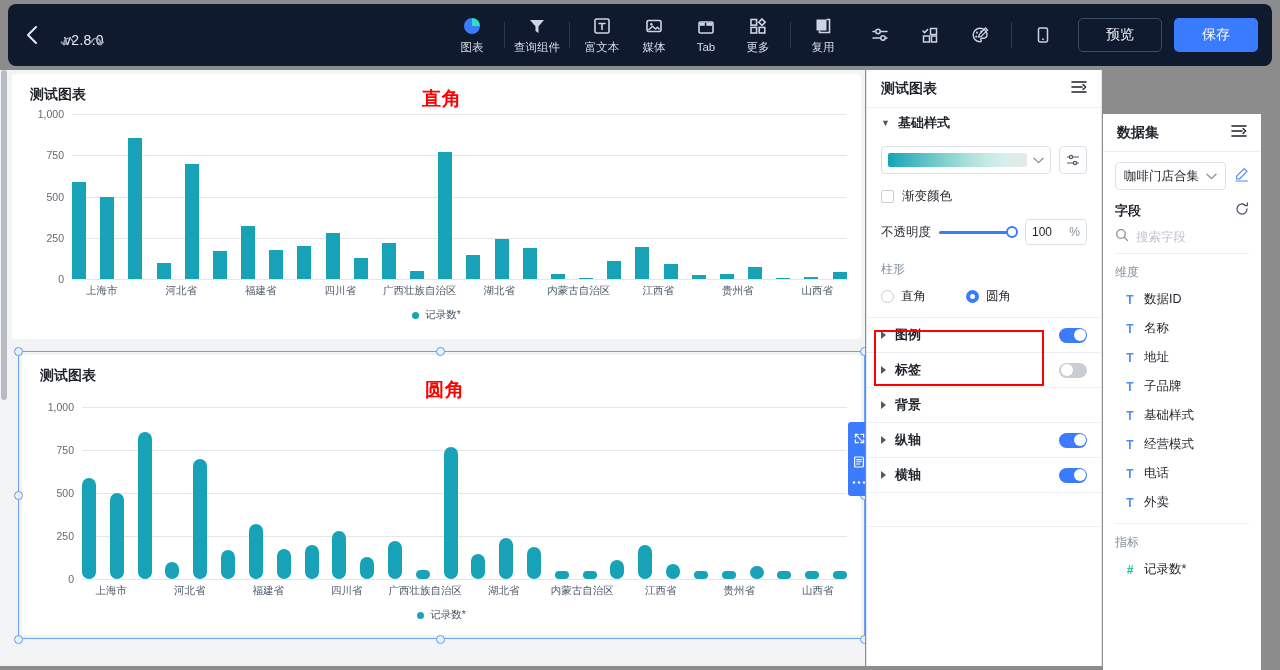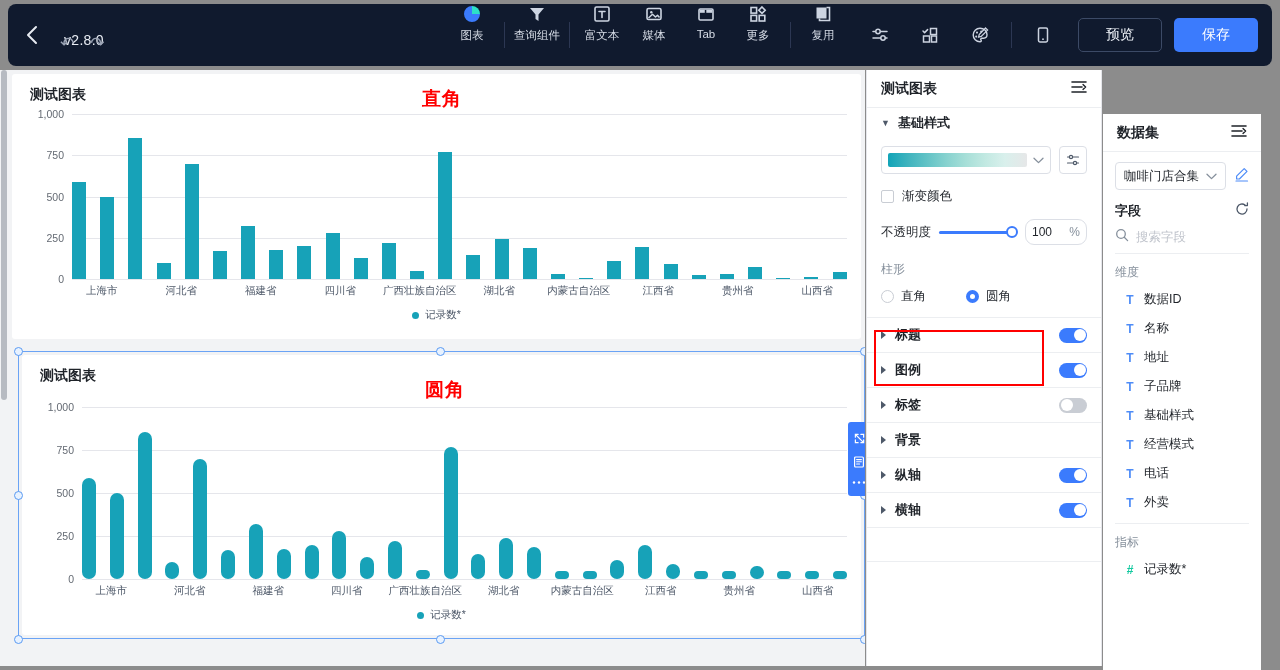--- a/index.html
+++ b/index.html
@@ -27,21 +27,21 @@
   }
   .tb-undoredo { position: absolute; left: 52px; top: 31px; display: flex; gap: 16px; }
   .tb-undoredo span { color: #9aa3b4; font-size: 17px; cursor: pointer; line-height: 1; }
 
   .tb-center {
     position: absolute; left: 438px; top: 0; height: 62px;
     display: flex; align-items: center; gap: 0;
   }
   .tb-item {
     width: 52px; height: 62px; display: flex; flex-direction: column;
-    align-items: center; gap: 4px; cursor: pointer;
+    align-items: center; justify-content: center; gap: 4px; cursor: pointer;
   }
   .tb-item .lbl { color: #d6dce6; font-size: 11.5px; white-space: nowrap; }
   .tb-sep { width: 1px; height: 26px; background: #2c3753; margin: 0 6px; }
 
   .tb-right {
     position: absolute; right: 10px; top: 0; height: 62px;
     display: flex; align-items: center; gap: 0;
   }
   .tb-ricon {
     width: 34px; height: 34px; display: flex; align-items: center; justify-content: center;
@@ -169,21 +169,21 @@
   .op-row { display: flex; align-items: center; gap: 8px; margin-top: 14px; }
   .op-lbl { font-size: 12.5px; color: #1f2329; white-space: nowrap; }
   .slider { flex: 1; height: 14px; position: relative; cursor: pointer; }
   .slider .track { position: absolute; left: 0; right: 0; top: 6px; height: 3px; background: #e5e6eb; border-radius: 2px; }
   .slider .fill { position: absolute; left: 0; width: 100%; top: 6px; height: 3px; background: #3b7bfd; border-radius: 2px; }
   .slider .knob {
     position: absolute; right: -1px; top: 1px; width: 12px; height: 12px; border-radius: 50%;
     background: #fff; border: 2px solid #3b7bfd;
   }
   .op-box {
-    width: 62px; height: 26px; border: 1px solid #dcdfe6; border-radius: 9px;
+    width: 62px; height: 26px; border: 1px solid #dcdfe6; border-radius: 4px;
     display: flex; align-items: center; justify-content: space-between; padding: 0 6px;
     font-size: 12px; color: #1f2329;
   }
   .op-box .pct { color: #86909c; }
 
   .shape-box {
     position: absolute; left: 874px; top: 330px; width: 170px; height: 56px;
     border: 2px solid #ff0000; pointer-events: none; z-index: 5;
   }
   .shape-sec { padding: 10px 14px 12px 14px; }
@@ -594,29 +594,20 @@
         <span class="radio">
           <span class="rc on"></span>
           <span class="r-lbl">圆角</span>
         </span>
       </div>
     </div>
 
     <div class="coll">
       <span class="left">
           <span class="tri"></span>
-          <span class="nm">标题</span>
-        </span>
-      <span class="tgl on">
-          <span class="kb"></span>
-        </span>
-    </div>
-    <div class="coll">
-      <span class="left">
-          <span class="tri"></span>
           <span class="nm">图例</span>
         </span>
       <span class="tgl on">
           <span class="kb"></span>
         </span>
     </div>
     <div class="coll">
       <span class="left">
           <span class="tri"></span>
           <span class="nm">标签</span>

